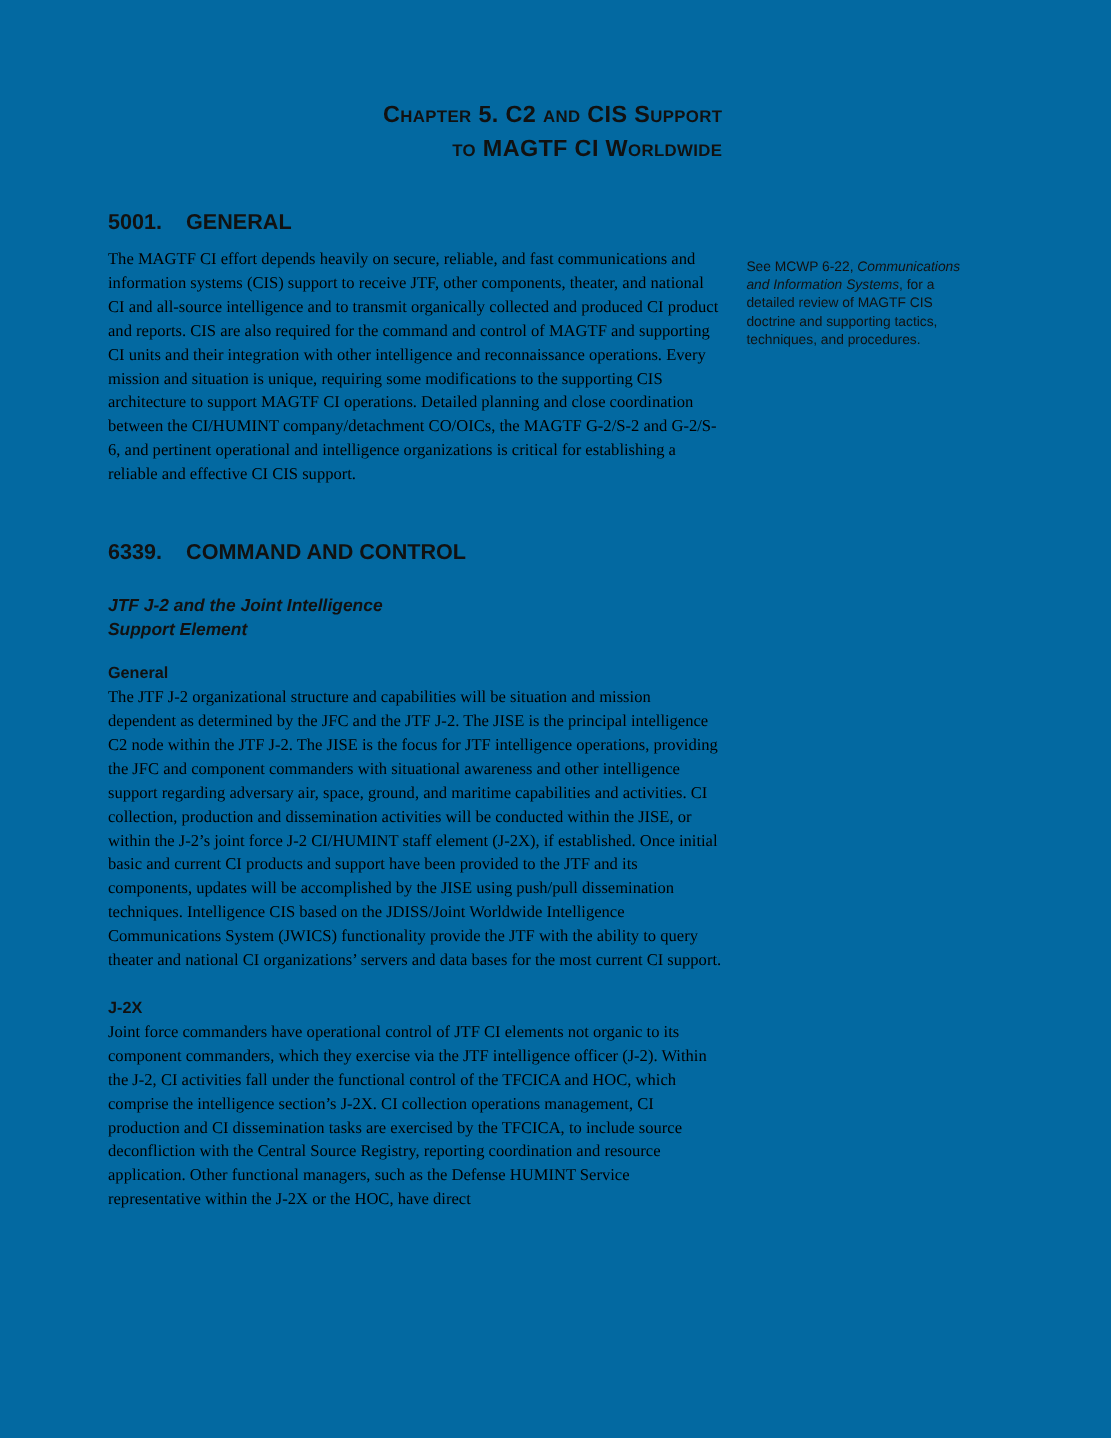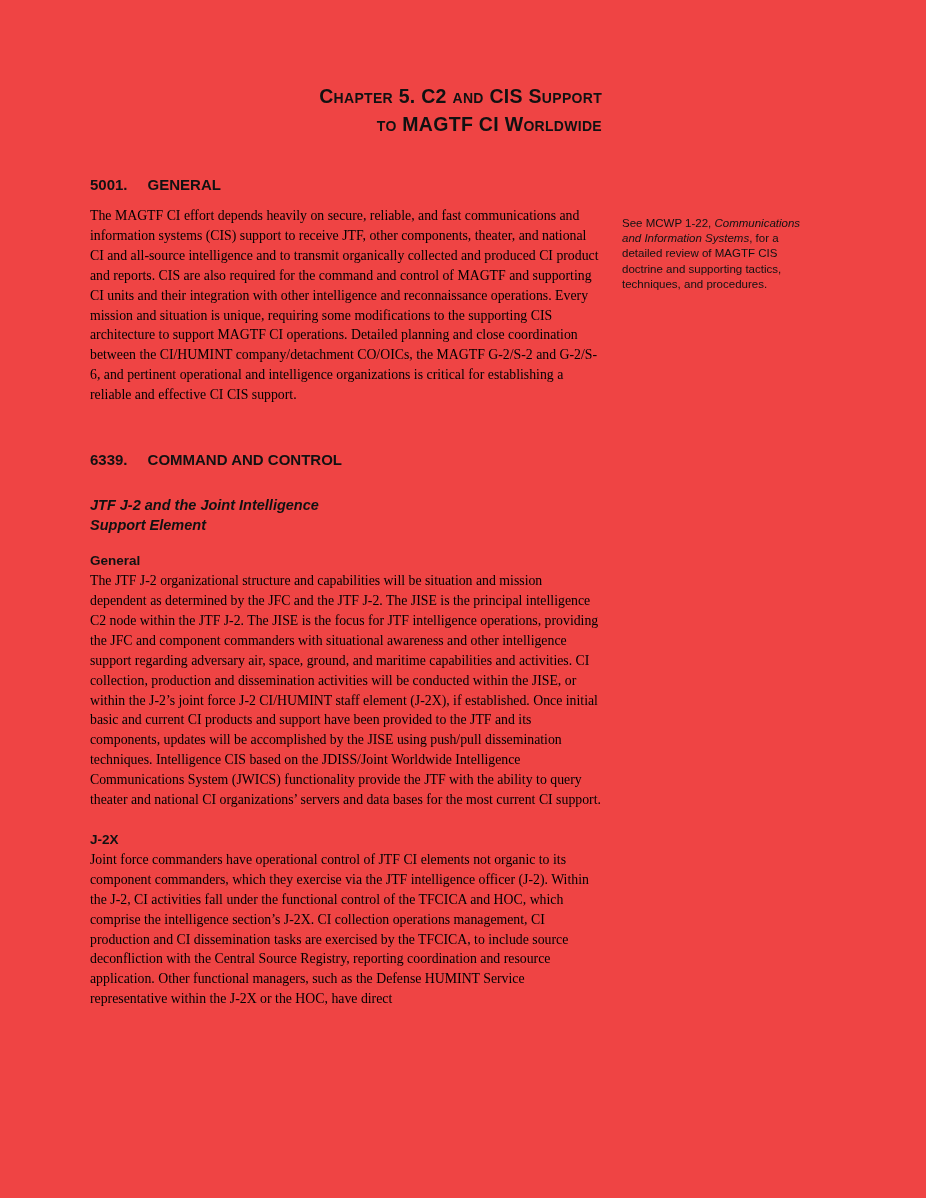--- a/index.html
+++ b/index.html
@@ -2,21 +2,21 @@
 <html><head>
 <meta charset="utf-8">
 <style>
   * { margin: 0; padding: 0; box-sizing: border-box; }
   html, body { background: #e9e9e9; }
   .page {
     position: relative;
     width: 926px;
     height: 1198px;
     margin: 0 auto;
-    background: #ef4444;
+    background: #0369a1;
     color: #000000;
     overflow: hidden;
   }
   
   .chapter-title {
     position: absolute;
     top: 82px;
     left: 90px;
     width: 512px;
     text-align: right;
@@ -33,21 +33,21 @@
   
   .main-col {
     position: absolute;
     top: 176px;
     left: 90px;
     width: 512px;
   }
   .sec-heading {
     font-family: "Liberation Sans", sans-serif;
     font-weight: bold;
-    font-size: 15px;
+    font-size: 18px;
     line-height: 18px;
     color: #111;
   }
   .sec-heading .sec-num { display: inline-block; margin-right: 20px; }
   .body-para {
     font-family: "Liberation Serif", serif;
     font-size: 13.8px;
     line-height: 19.9px;
     text-align: left;
     color: #000;
@@ -116,16 +116,16 @@
 
     <h4 class="runin-heading runin-general">General</h4>
     <p class="body-para para-after-runin">The JTF J-2 organizational structure and capabilities will be situation and mission dependent as determined by the JFC and the JTF J-2. The JISE is the principal intelligence C2 node within the JTF J-2. The JISE is the focus for JTF intelligence operations, providing the JFC and component commanders with situational awareness and other intelligence support regarding adversary air, space, ground, and maritime capabilities and activities. CI collection, production and dissemination activities will be conducted within the JISE, or within the J-2’s joint force J-2 CI/HUMINT staff element (J-2X), if established. Once initial basic and current CI products and support have been provided to the JTF and its components, updates will be accomplished by the JISE using push/pull dissemination techniques. Intelligence CIS based on the JDISS/Joint Worldwide Intelligence Communications System (JWICS) functionality provide the JTF with the ability to query theater and national CI organizations’ servers and data bases for the most current CI support.</p>
 
     <h4 class="runin-heading runin-j2x">J-2X</h4>
     <p class="body-para para-after-runin">Joint force commanders have operational control of JTF CI elements not organic to its component commanders, which they exercise via the JTF intelligence officer (J-2). Within the J-2, CI activities fall under the functional control of the TFCICA and HOC, which comprise the intelligence section’s J-2X. CI collection operations management, CI production and CI dissemination tasks are exercised by the TFCICA, to include source deconfliction with the Central Source Registry, reporting coordination and resource application. Other functional managers, such as the Defense HUMINT Service representative within the J-2X or the HOC, have direct</p>
 
   </div>
 
   <aside class="margin-note">
-    <span>See MCWP 1-22, </span><span class="note-italic">Communications and Information Systems</span><span>, for a detailed review of MAGTF CIS doctrine and supporting tactics, techniques, and procedures.</span>
+    <span>See MCWP 6-22, </span><span class="note-italic">Communications and Information Systems</span><span>, for a detailed review of MAGTF CIS doctrine and supporting tactics, techniques, and procedures.</span>
   </aside>
 
 </div>
 
 </body></html>

